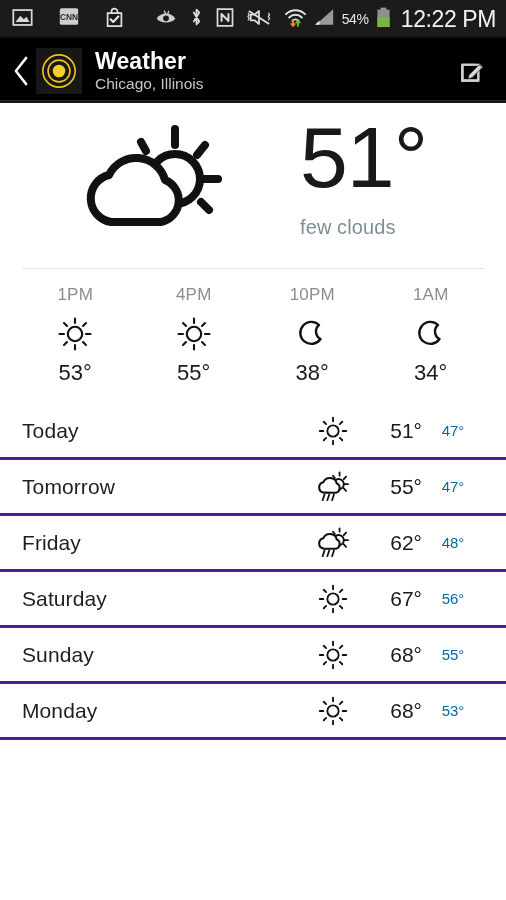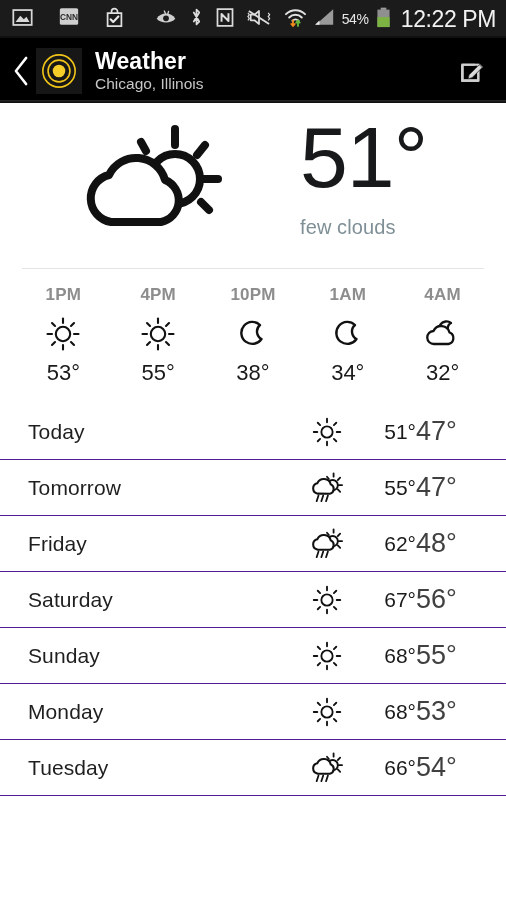--- a/index.html
+++ b/index.html
@@ -47,34 +47,34 @@
   .curicon { width:300px; display:flex; align-items:center; justify-content:center; padding-top:14px;}
   .curtemps { flex:1; text-align:left; padding-top:4px; }
   .bigtemp { font-size:86px; font-weight:300; color:#18191a; line-height:0.98; letter-spacing:-1px;}
   .cursummary { font-size:20px; color:#7e8f96; margin-top:17px; letter-spacing:0.1px;}
 
   .divider { height:1px; background:#e4e4e4; margin:0 22px; }
 
   
   .hourly { display:flex; padding:16px 16px 8px 16px; }
   .hour { flex:1; display:flex; flex-direction:column; align-items:center; }
-  .hour-label { font-size:17px; color:#8d8d8d; letter-spacing:0.2px;font-weight:bold;}
+  .hour-label { font-size:17px; color:#8d8d8d; letter-spacing:0.2px;}
   .hour-icon { height:40px; display:flex; align-items:center; justify-content:center; margin-top:9px;}
   .hour-temp { font-size:22px; color:#1a1a1a; margin-top:6px; }
 
   
   .daily { padding:0 0 0 0; margin-top:10px; }
   .dayrow {
-    display:flex; align-items:center; height:56px; padding:0 28px;
-    border-bottom:1px solid #4c1d95;
+    display:flex; align-items:center; height:56px; padding:0 22px;
+    border-bottom:3px solid #4c1d95;
   }
   .dayname { font-size:21px; color:#1f1f1f; flex:1; letter-spacing:0.1px;}
   .day-icon { width:54px; display:flex; align-items:center; justify-content:center; }
   .day-hi { width:62px; text-align:right; font-size:21px; color:#1a1a1a; }
-  .day-lo { width:62px; text-align:left; font-size:27px; color:#404040; }
+  .day-lo { width:62px; text-align:center; font-size:15px; color:#0369a1; }
 </style>
 </head>
 <body>
 
 <div class="phone">
 
   <div class="statusbar">
     <div class="sb-left">
       <span class="sb-ico">
         <svg width="21" height="21" viewBox="0 0 24 24">
@@ -260,30 +260,20 @@
     <div class="hour">
       <div class="hour-label">1AM</div>
       <div class="hour-icon">
         <svg width="30" height="30" viewBox="0 0 30 30">
             <path d="M22 6 a11 11 0 1 0 1.5 14 a8.5 8.5 0 0 1 -1.5 -14 Z" fill="none" stroke="#111" stroke-width="2.4" stroke-linejoin="round"></path>
           </svg>
       </div>
       <div class="hour-temp">34°</div>
     </div>
 
-    <div class="hour">
-      <div class="hour-label">4AM</div>
-      <div class="hour-icon">
-        <svg width="38" height="30" viewBox="0 0 38 30">
-          <path d="M27 4 a7.5 7.5 0 1 0 1 11 a6 6 0 0 1 -1 -11 Z" fill="#fff" stroke="#111" stroke-width="2.3" stroke-linejoin="round"></path>
-          <path d="M10 25 a6.5 6.5 0 0 1 -0.5 -13 a8.5 8.5 0 0 1 16 1.5 a6 6 0 0 1 -1 11.5 Z" fill="#fff" stroke="#111" stroke-width="2.3" stroke-linejoin="round"></path>
-        </svg>
-      </div>
-      <div class="hour-temp">32°</div>
-    </div>
 
   </div>
 
   <div class="daily">
 
     <div class="dayrow">
       <div class="dayname">Today</div>
       <div class="day-icon">
         <svg width="30" height="30" viewBox="0 0 34 34">
             <circle cx="17" cy="17" r="6.4" fill="none" stroke="#111" stroke-width="2.1"></circle>
@@ -407,39 +397,16 @@
               <line x1="24.8" y1="24.8" x2="27.5" y2="27.5"></line>
               <line x1="27.5" y1="6.5" x2="24.8" y2="9.2"></line>
               <line x1="9.2" y1="24.8" x2="6.5" y2="27.5"></line>
             </g>
           </svg>
       </div>
       <div class="day-hi">68°</div>
       <div class="day-lo">53°</div>
     </div>
 
-    <div class="dayrow">
-      <div class="dayname">Tuesday</div>
-      <div class="day-icon">
-        <svg width="34" height="32" viewBox="0 0 36 34">
-          <g stroke="#111" stroke-width="1.9" stroke-linecap="round">
-            <line x1="25" y1="1.5" x2="25" y2="5"></line>
-              <line x1="32" y1="6" x2="29.5" y2="8.5"></line>
-            <line x1="34" y1="14" x2="30.5" y2="14"></line>
-              <line x1="32" y1="21" x2="29.5" y2="18.5"></line>
-            <line x1="18" y1="5" x2="20" y2="7.5"></line>
-          </g>
-          <circle cx="24" cy="14" r="5.5" fill="#fff" stroke="#111" stroke-width="2"></circle>
-          <path d="M8 23 a5.6 5.6 0 0 1 -0.3 -11 a7.6 7.6 0 0 1 14.3 1.2 a5.3 5.3 0 0 1 -1 10 Z" fill="#fff" stroke="#111" stroke-width="2.2" stroke-linejoin="round"></path>
-          <g stroke="#111" stroke-width="1.9" stroke-linecap="round">
-            <line x1="9" y1="25" x2="7" y2="31"></line>
-              <line x1="14" y1="25" x2="12" y2="31"></line>
-              <line x1="19" y1="25" x2="17" y2="31"></line>
-          </g>
-        </svg>
-      </div>
-      <div class="day-hi">66°</div>
-      <div class="day-lo">54°</div>
-    </div>
 
   </div>
 
 </div>
 
 </body></html>

